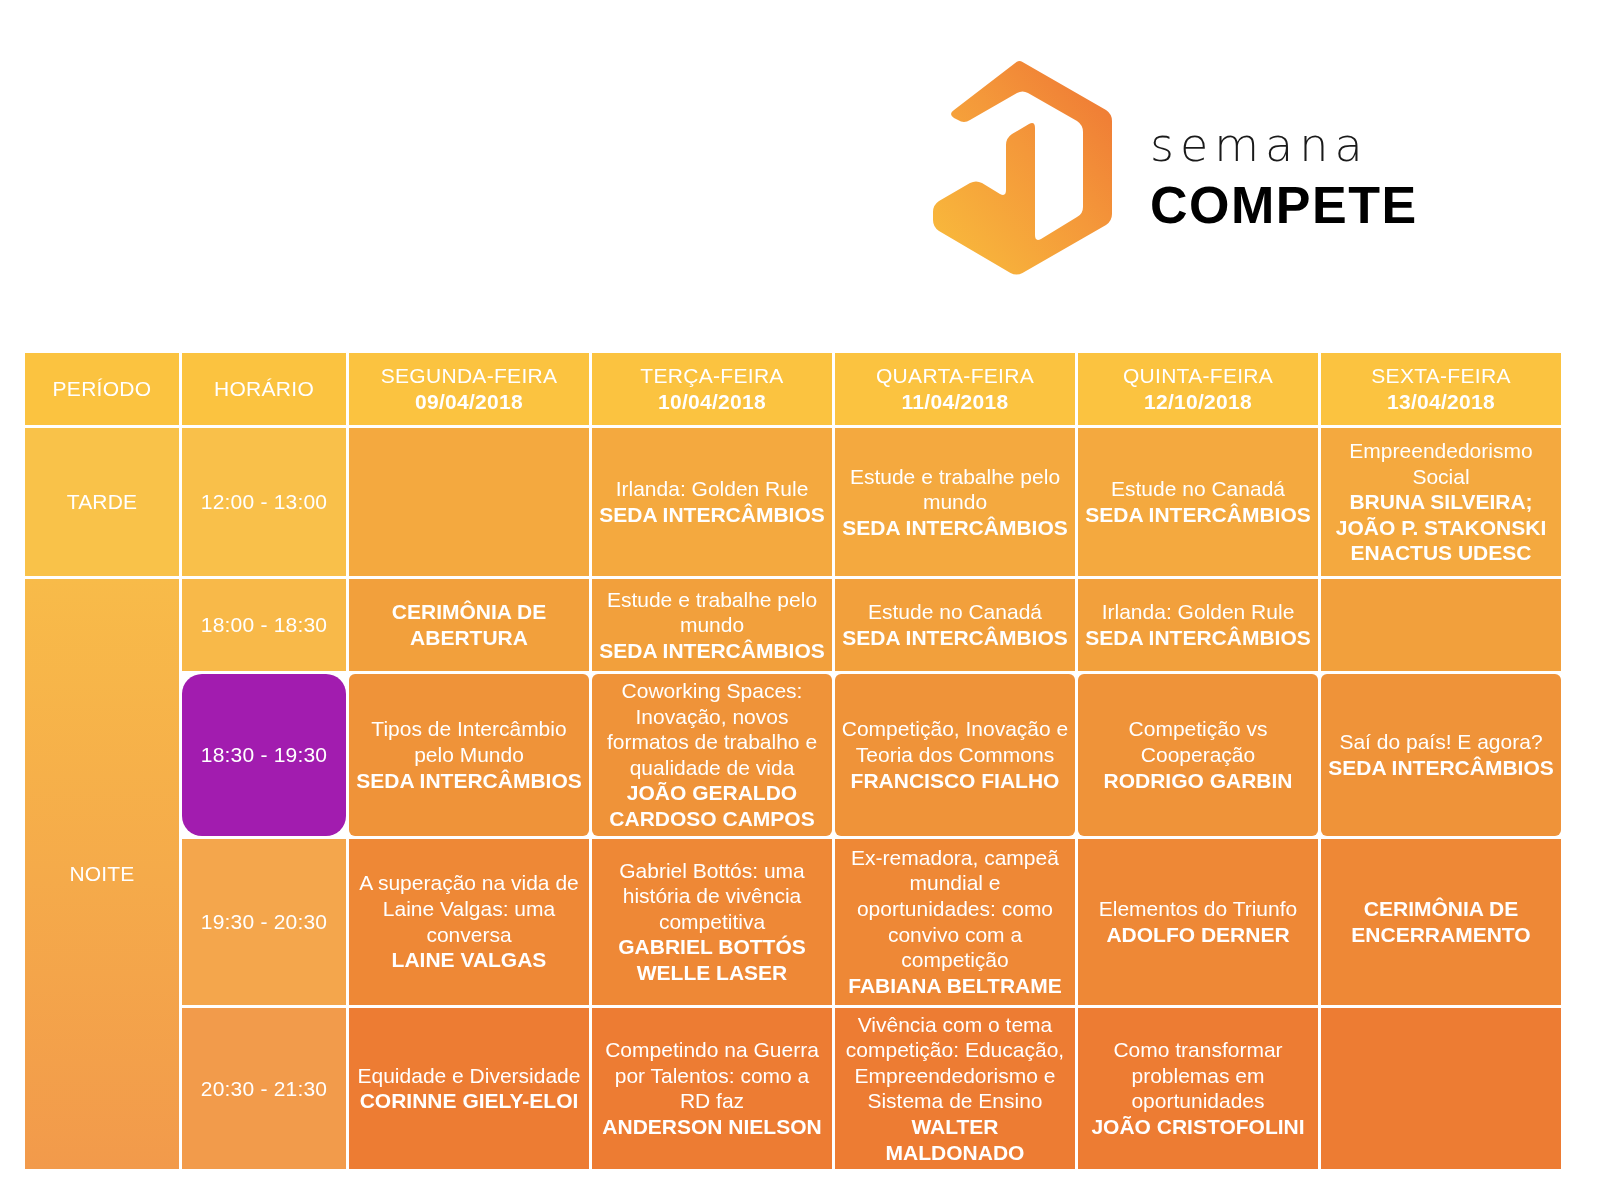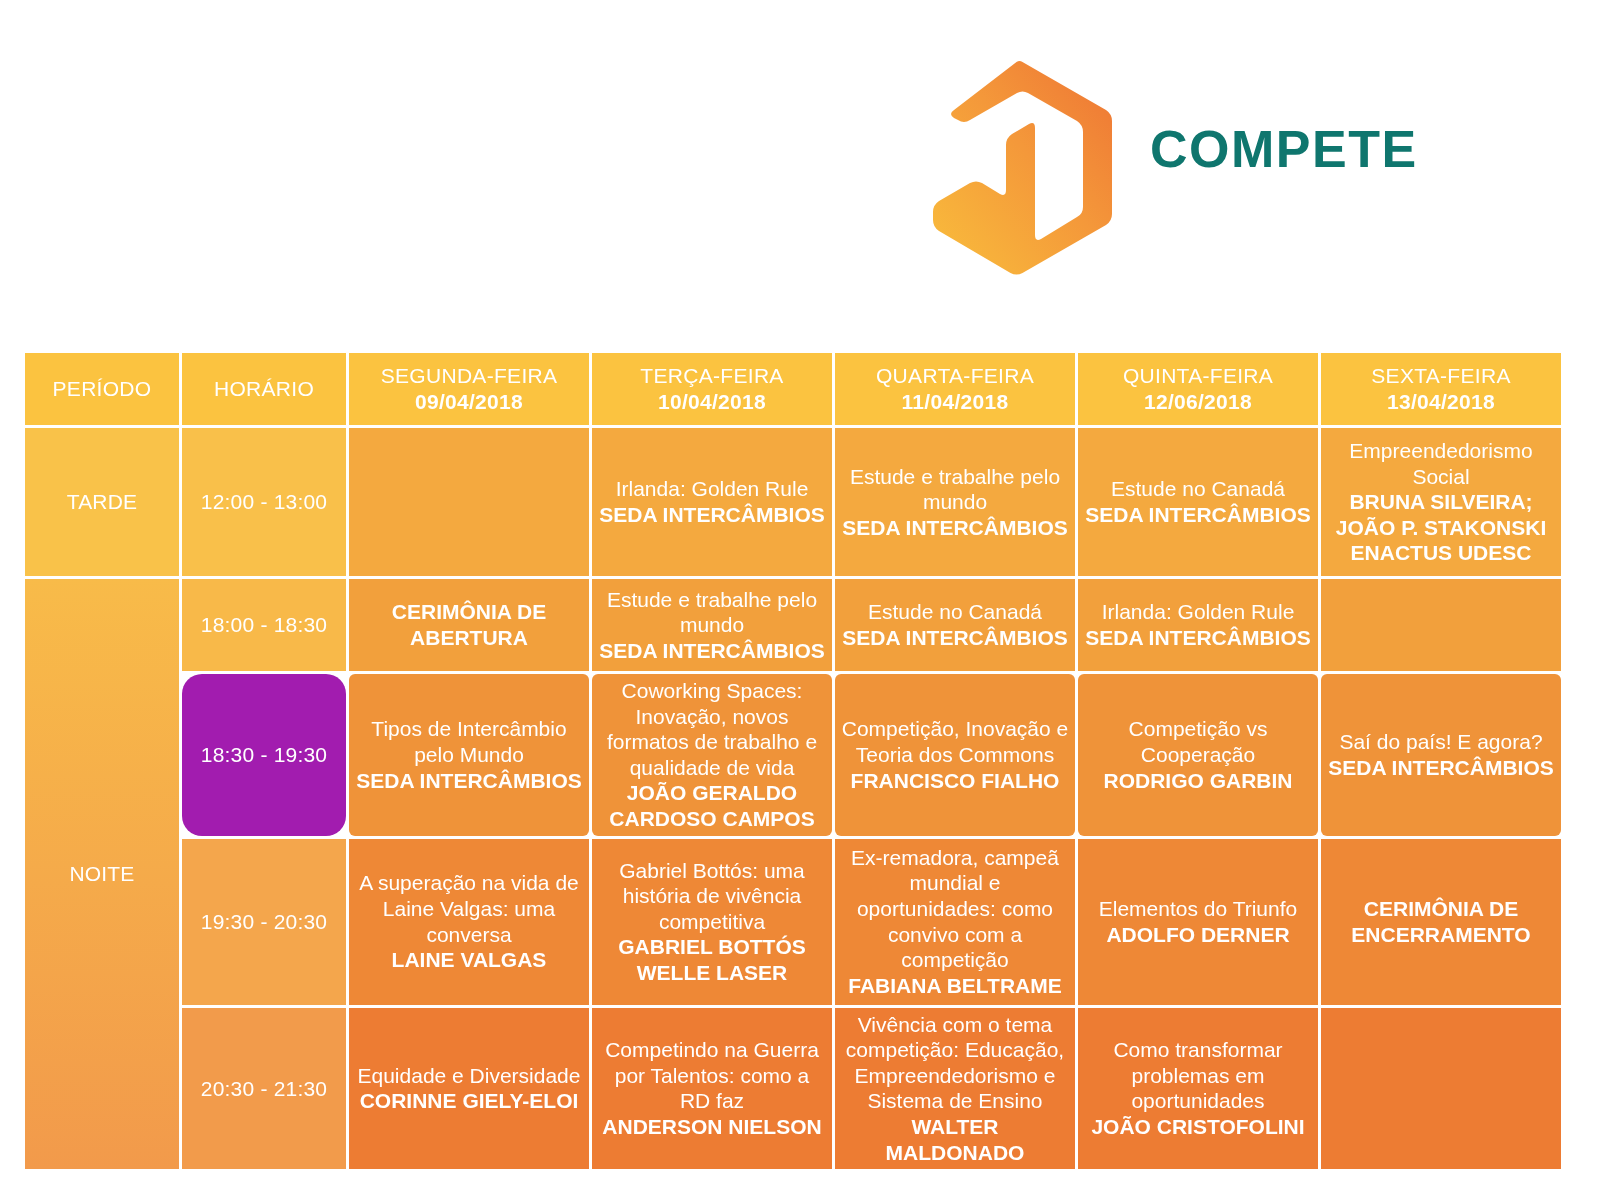--- a/index.html
+++ b/index.html
@@ -66,23 +66,23 @@
     letter-spacing: 6px;
     color: #1a1a1a;
     font-weight: 300;
     line-height: 1.0;
   }
   .wm-compete {
     font-family: "Liberation Sans Narrow", "Liberation Sans", sans-serif;
     font-size: 52px;
     font-weight: bold;
     letter-spacing: 1.5px;
-    color: #0f766e;
+    color: #000000;
     line-height: 1.05;
-    margin-top: 0;
+    margin-top: 10px;
   }
 
   
   .schedule-wrap {
     position: absolute;
     left: 22px;
     top: 350px;
     width: 1526px;
   }
   table.schedule {
@@ -178,20 +178,21 @@
           <linearGradient id="hexgrad" x1="0" y1="1" x2="1" y2="0">
             <stop offset="0%" stop-color="#F9BE3C"></stop>
             <stop offset="55%" stop-color="#F4983A"></stop>
             <stop offset="100%" stop-color="#EE7434"></stop>
           </linearGradient>
         </defs>
         <path d="M92.5 2 L176 50 Q182 54 182 61 L182 154 Q182 161 176 165 L92.5 213 Q86.5 216 80.5 213 L9 171 Q3 167 3 160 L3 152 Q3 145 9 141 L40 123 Q46 120 52 123 L70 134 Q76 137 76 130 L76 85 Q76 78 82 74 L99 64 Q105 61 105 68 L105 175 Q105 182 111 179 L147 157 Q153 154 153 147 L153 72 Q153 65 147 61 L98 33 Q92.5 30 87 33 L40 60 Q34 64 28 60 L24 58 Q18 54 24 50 L86.5 2 Q89.5 0 92.5 2 Z" fill="url(#hexgrad)"></path>
       </svg>
     </div>
     <div class="logo-wordmark">
+      <div class="wm-semana">semana</div>
       <div class="wm-compete">COMPETE</div>
     </div>
   </div>
 
 </div>
 
 <div class="schedule-wrap">
   <table class="schedule">
     <colgroup>
       <col class="c-periodo">
@@ -218,21 +219,21 @@
         <th class="hdr">
           <span>TERÇA-FEIRA</span>
           <span class="hdr-sub">10/04/2018</span>
         </th>
         <th class="hdr">
           <span>QUARTA-FEIRA</span>
           <span class="hdr-sub">11/04/2018</span>
         </th>
         <th class="hdr">
           <span>QUINTA-FEIRA</span>
-          <span class="hdr-sub">12/06/2018</span>
+          <span class="hdr-sub">12/10/2018</span>
         </th>
         <th class="hdr">
           <span>SEXTA-FEIRA</span>
           <span class="hdr-sub">13/04/2018</span>
         </th>
       </tr>
     </thead>
 
     <tbody>
 

